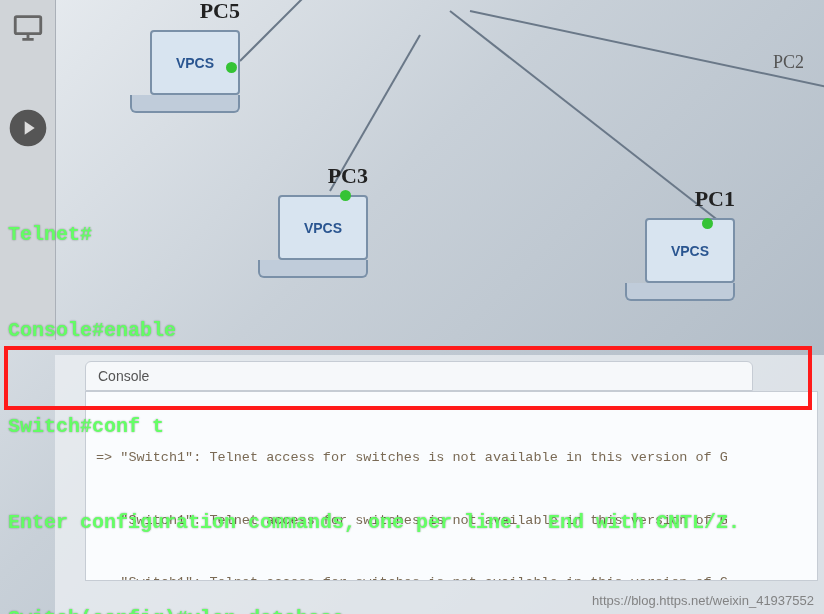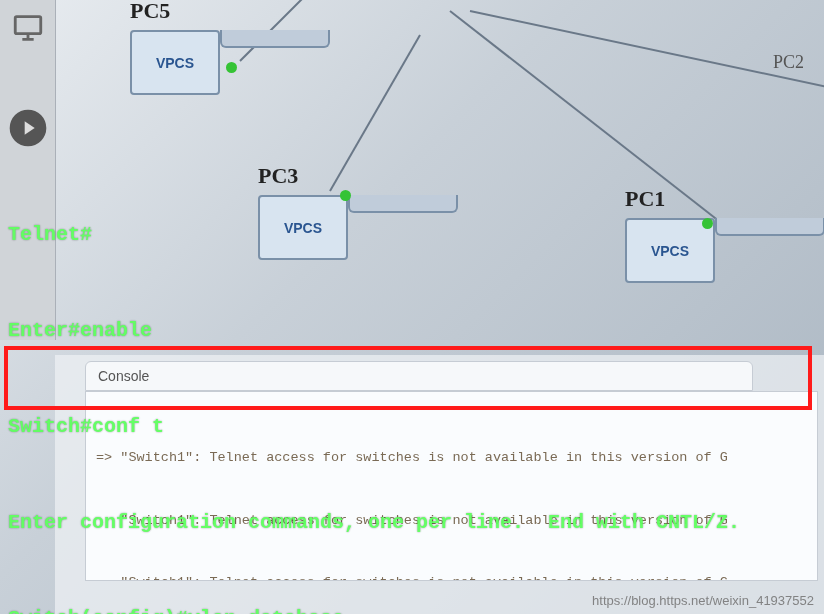--- a/index.html
+++ b/index.html
@@ -31,22 +31,22 @@
       gap: 20px;
     }
     .tool-icon {
       width: 40px; height: 40px;
       display: flex; align-items: center; justify-content: center;
       color: #555;
     }
     .pc-device {
       position: absolute;
       display: flex;
-      flex-direction: row;
-      align-items: flex-start;
+      flex-direction: column;
+      align-items: flex-end;
     }
     .pc-box {
       width: 90px; height: 65px;
       background: #d8e4f0;
       border: 2px solid #7a90a8;
       border-radius: 4px;
       display: flex; align-items: center; justify-content: center;
       font-size: 14px;
       font-weight: bold;
       color: #2a5590;
@@ -208,21 +208,21 @@
     
     
     
     
     
   </div>
 </div>
 
 <div class="terminal">
   <div class="term-line">Telnet#</div>
-  <div class="term-line">Enter#enable</div>
+  <div class="term-line">Console#enable</div>
   <div class="term-line">Switch#conf t</div>
   <div class="term-line">Enter configuration commands, one per line.  End with CNTL/Z.</div>
   <div class="term-line">Switch(config)#vlan database</div>
   <div class="term-line"></div>
   
   <div class="term-line"></div>
   
   <div class="term-line"></div>
   
   <div class="term-line"></div>

